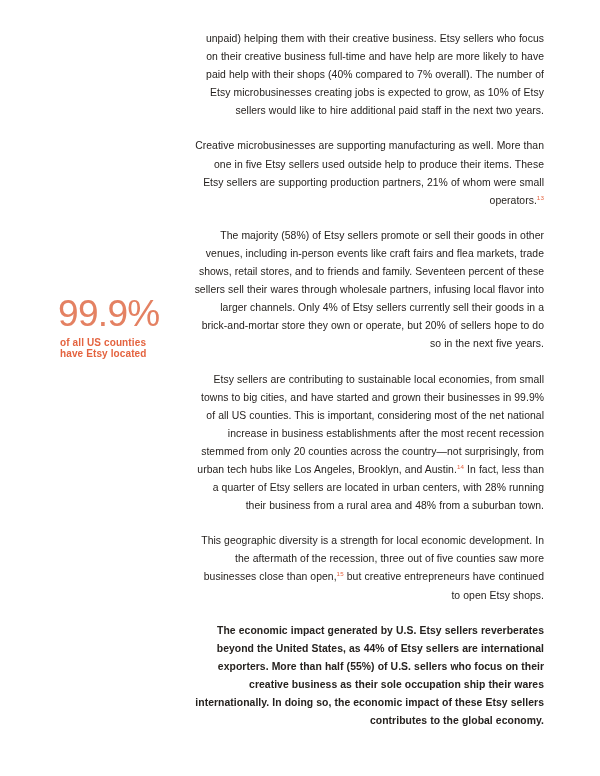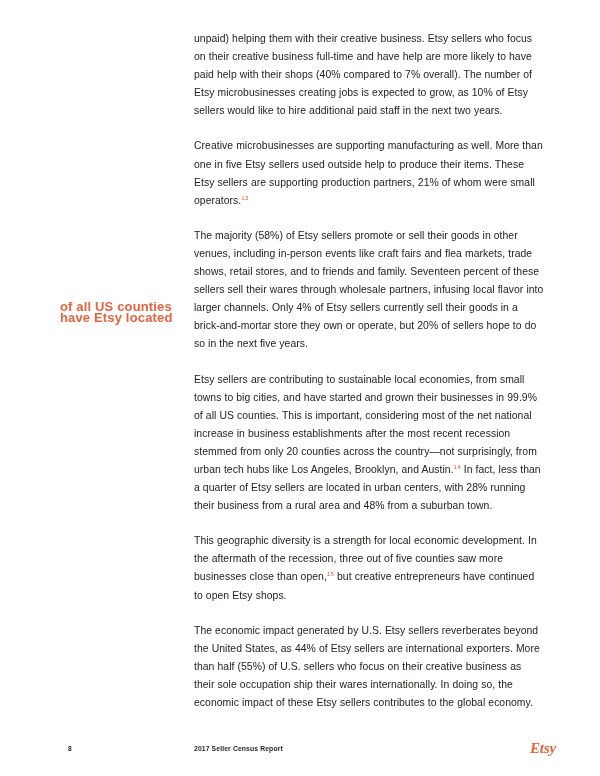--- a/index.html
+++ b/index.html
@@ -28,24 +28,24 @@
     left: 194px;
     top: 30px;
     width: 350px;
   }
   .para {
     font-size: 10.4px;
     line-height: 18.1px;
     color: #26221f;
     margin: 0 0 17px 0;
     letter-spacing: 0.005em;
-    text-align: left;
+    text-align: right;
     word-spacing: 0.01em;
   }
-  .para:last-child { margin-bottom: 0; }
+  .para:last-child { margin-bottom: 0; font-weight: bold; }
 
   sup.fn {
     color: #e4633f;
     font-size: 6.2px;
     vertical-align: super;
     line-height: 0;
     letter-spacing: 0.02em;
   }
 
   
@@ -60,21 +60,21 @@
     font-size: 37px;
     line-height: 36px;
     color: #e48162;
     font-weight: 300;
     letter-spacing: -0.018em;
     margin: 0;
     font-family: "Liberation Sans", sans-serif;
   }
   .stat-caption {
     margin: 5px 0 0 2px;
-    font-size: 13px;
+    font-size: 10px;
     line-height: 11.4px;
     font-weight: bold;
     color: #e4633f;
     letter-spacing: 0.012em;
   }
 
   
   .footer {
     position: absolute;
     left: 0;
@@ -126,25 +126,21 @@
     <p class="para">The majority (58%) of Etsy sellers promote or sell their goods in other venues, including in-person events like craft fairs and flea markets, trade shows, retail stores, and to friends and family. Seventeen percent of these sellers sell their wares through wholesale partners, infusing local flavor into larger channels. Only 4% of Etsy sellers currently sell their goods in a brick-and-mortar store they own or operate, but 20% of sellers hope to do so in the next five years.</p>
 
     <p class="para"><span>Etsy sellers are contributing to sustainable local economies, from small towns to big cities, and have started and grown their businesses in 99.9% of all US counties. This is important, considering most of the net national increase in business establishments after the most recent recession stemmed from only 20 counties across the country—not surprisingly, from urban tech hubs like Los Angeles, Brooklyn, and Austin.</span><sup class="fn">14</sup><span> In fact, less than a quarter of Etsy sellers are located in urban centers, with 28% running their business from a rural area and 48% from a suburban town.</span></p>
 
     <p class="para"><span>This geographic diversity is a strength for local economic development. In the aftermath of the recession, three out of five counties saw more businesses close than open,</span><sup class="fn">15</sup><span> but creative entrepreneurs have continued to open Etsy shops.</span></p>
 
     <p class="para">The economic impact generated by U.S. Etsy sellers reverberates beyond the United States, as 44% of Etsy sellers are international exporters. More than half (55%) of U.S. sellers who focus on their creative business as their sole occupation ship their wares internationally. In doing so, the economic impact of these Etsy sellers contributes to the global economy.</p>
   </div>
 
   <div class="stat-block">
+    <div class="stat-number">99.9%</div>
     <div class="stat-caption">
       <div>of all US counties</div>
       <div>have Etsy located</div>
     </div>
   </div>
 
-  <div class="footer">
-    <div class="footer-page-number">8</div>
-    <div class="footer-title">2017 Seller Census Report</div>
-    <div class="footer-logo">Etsy</div>
-  </div>
 
 </div>
 
 </body></html>

